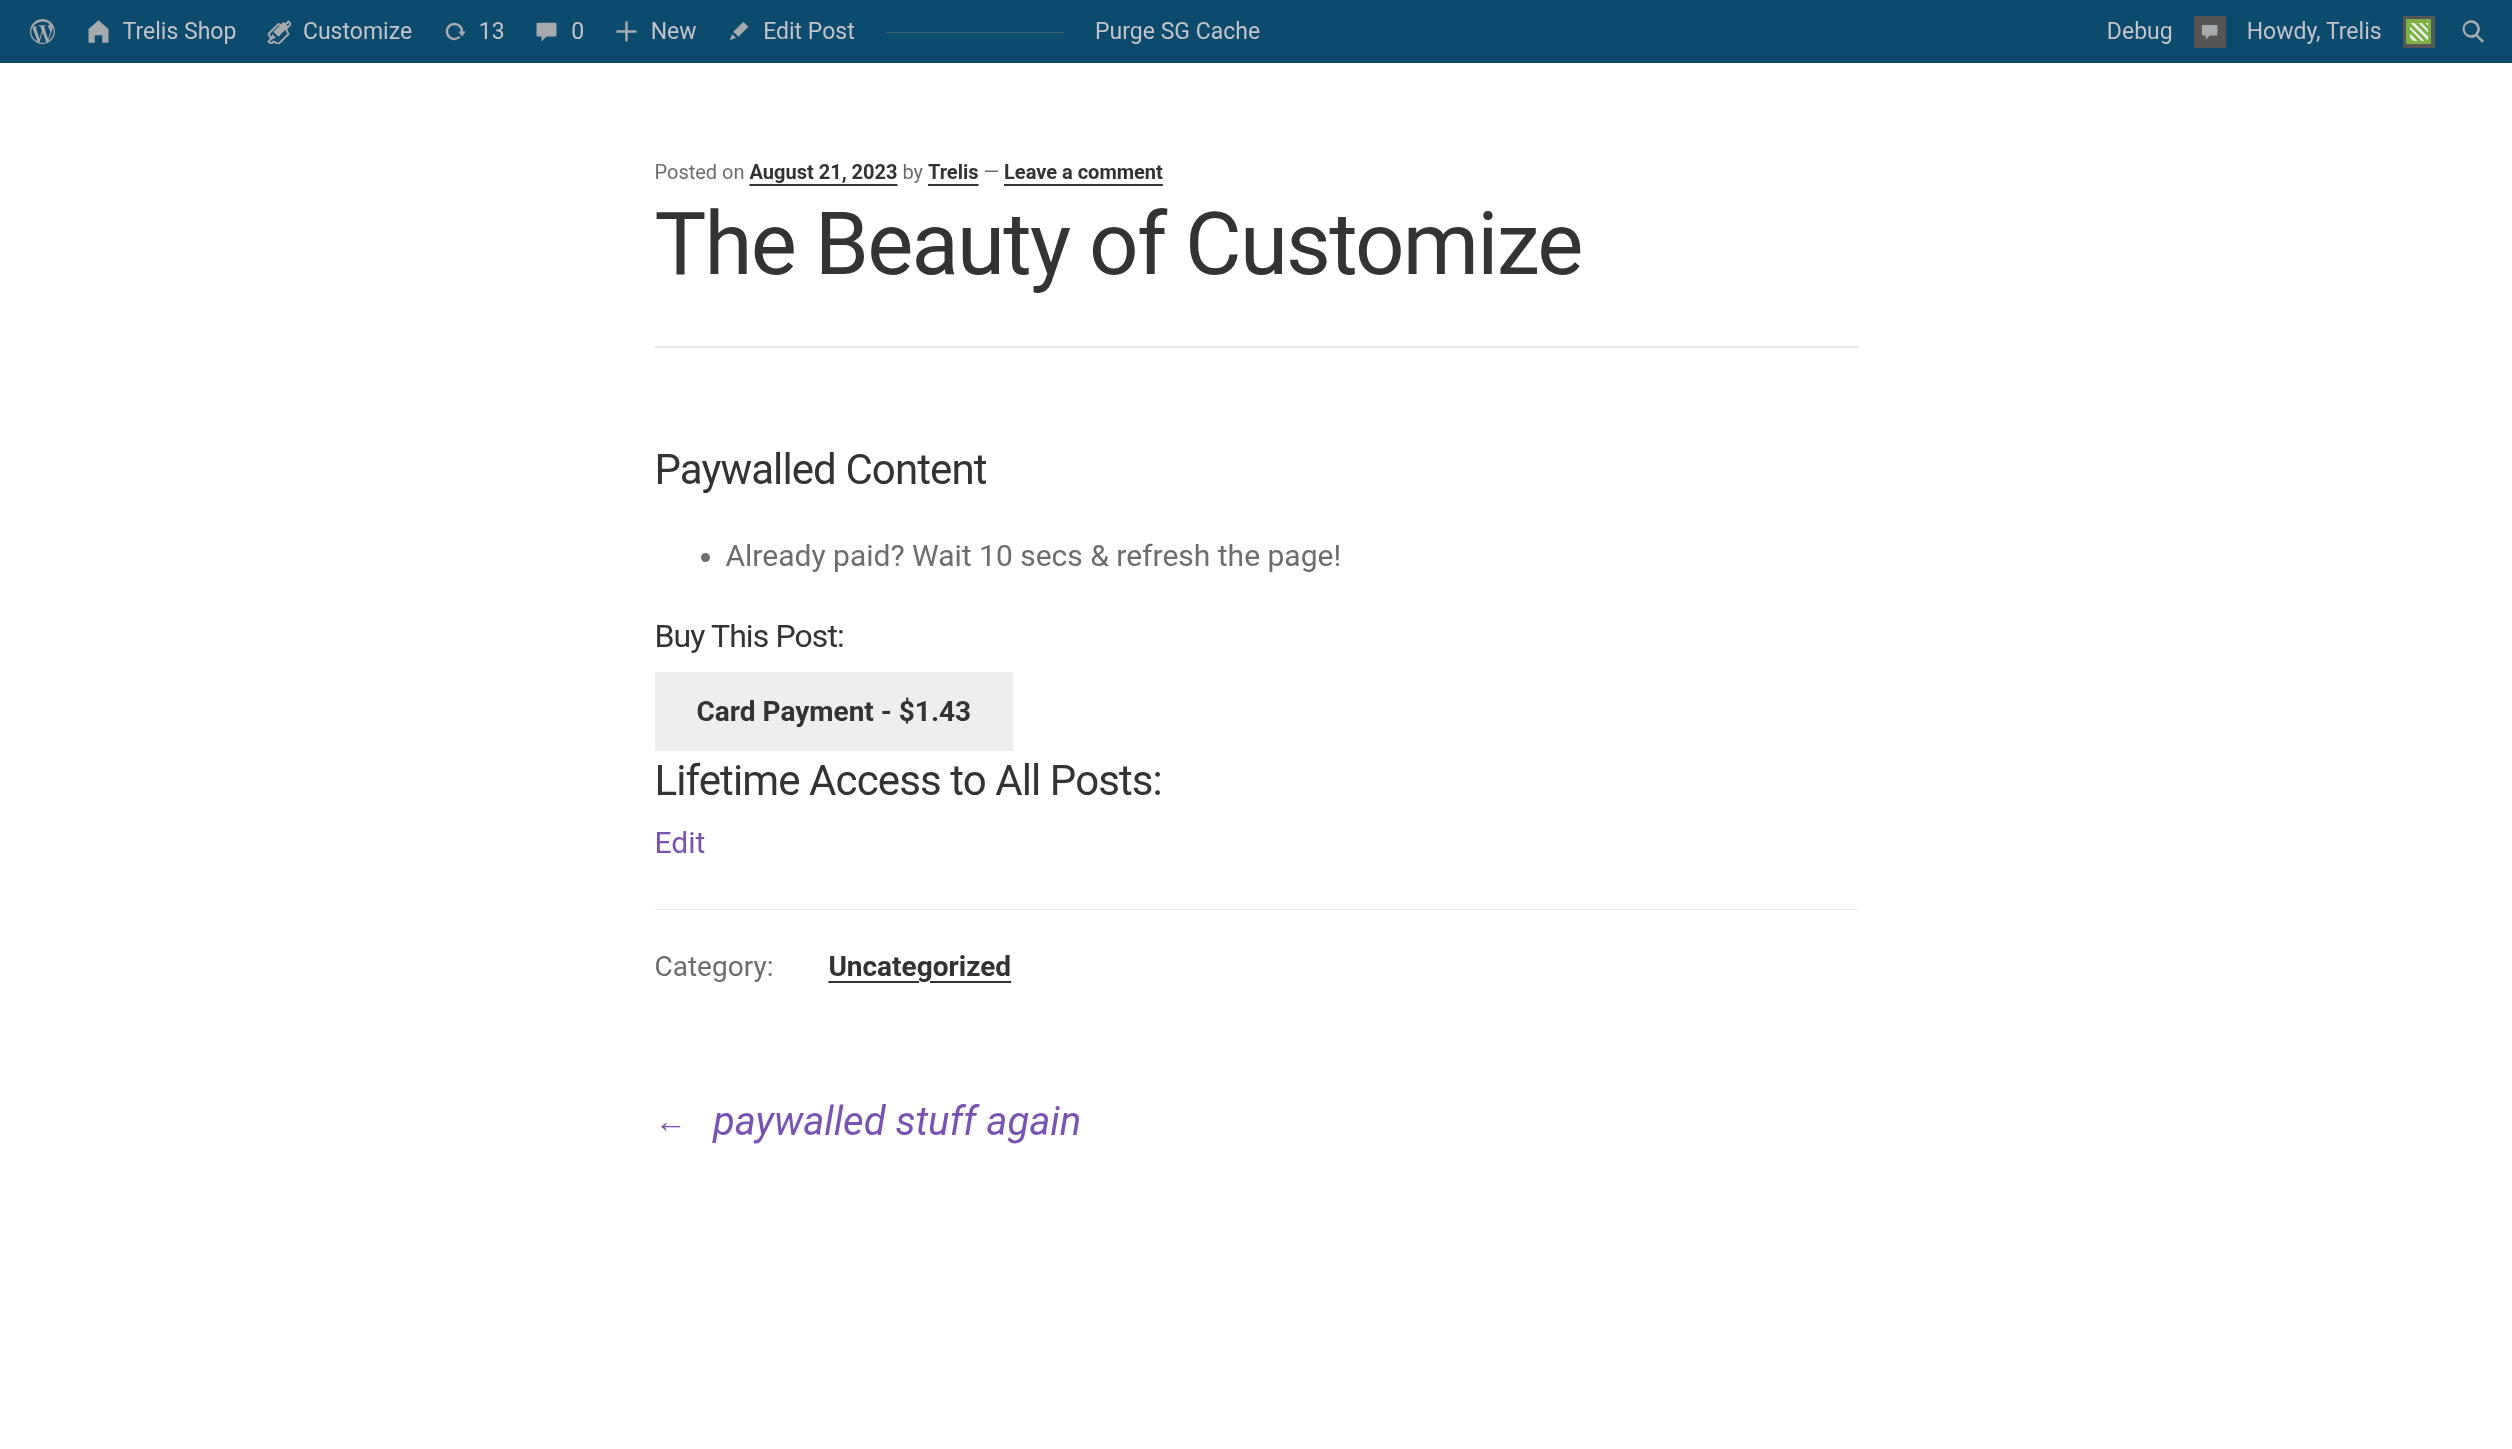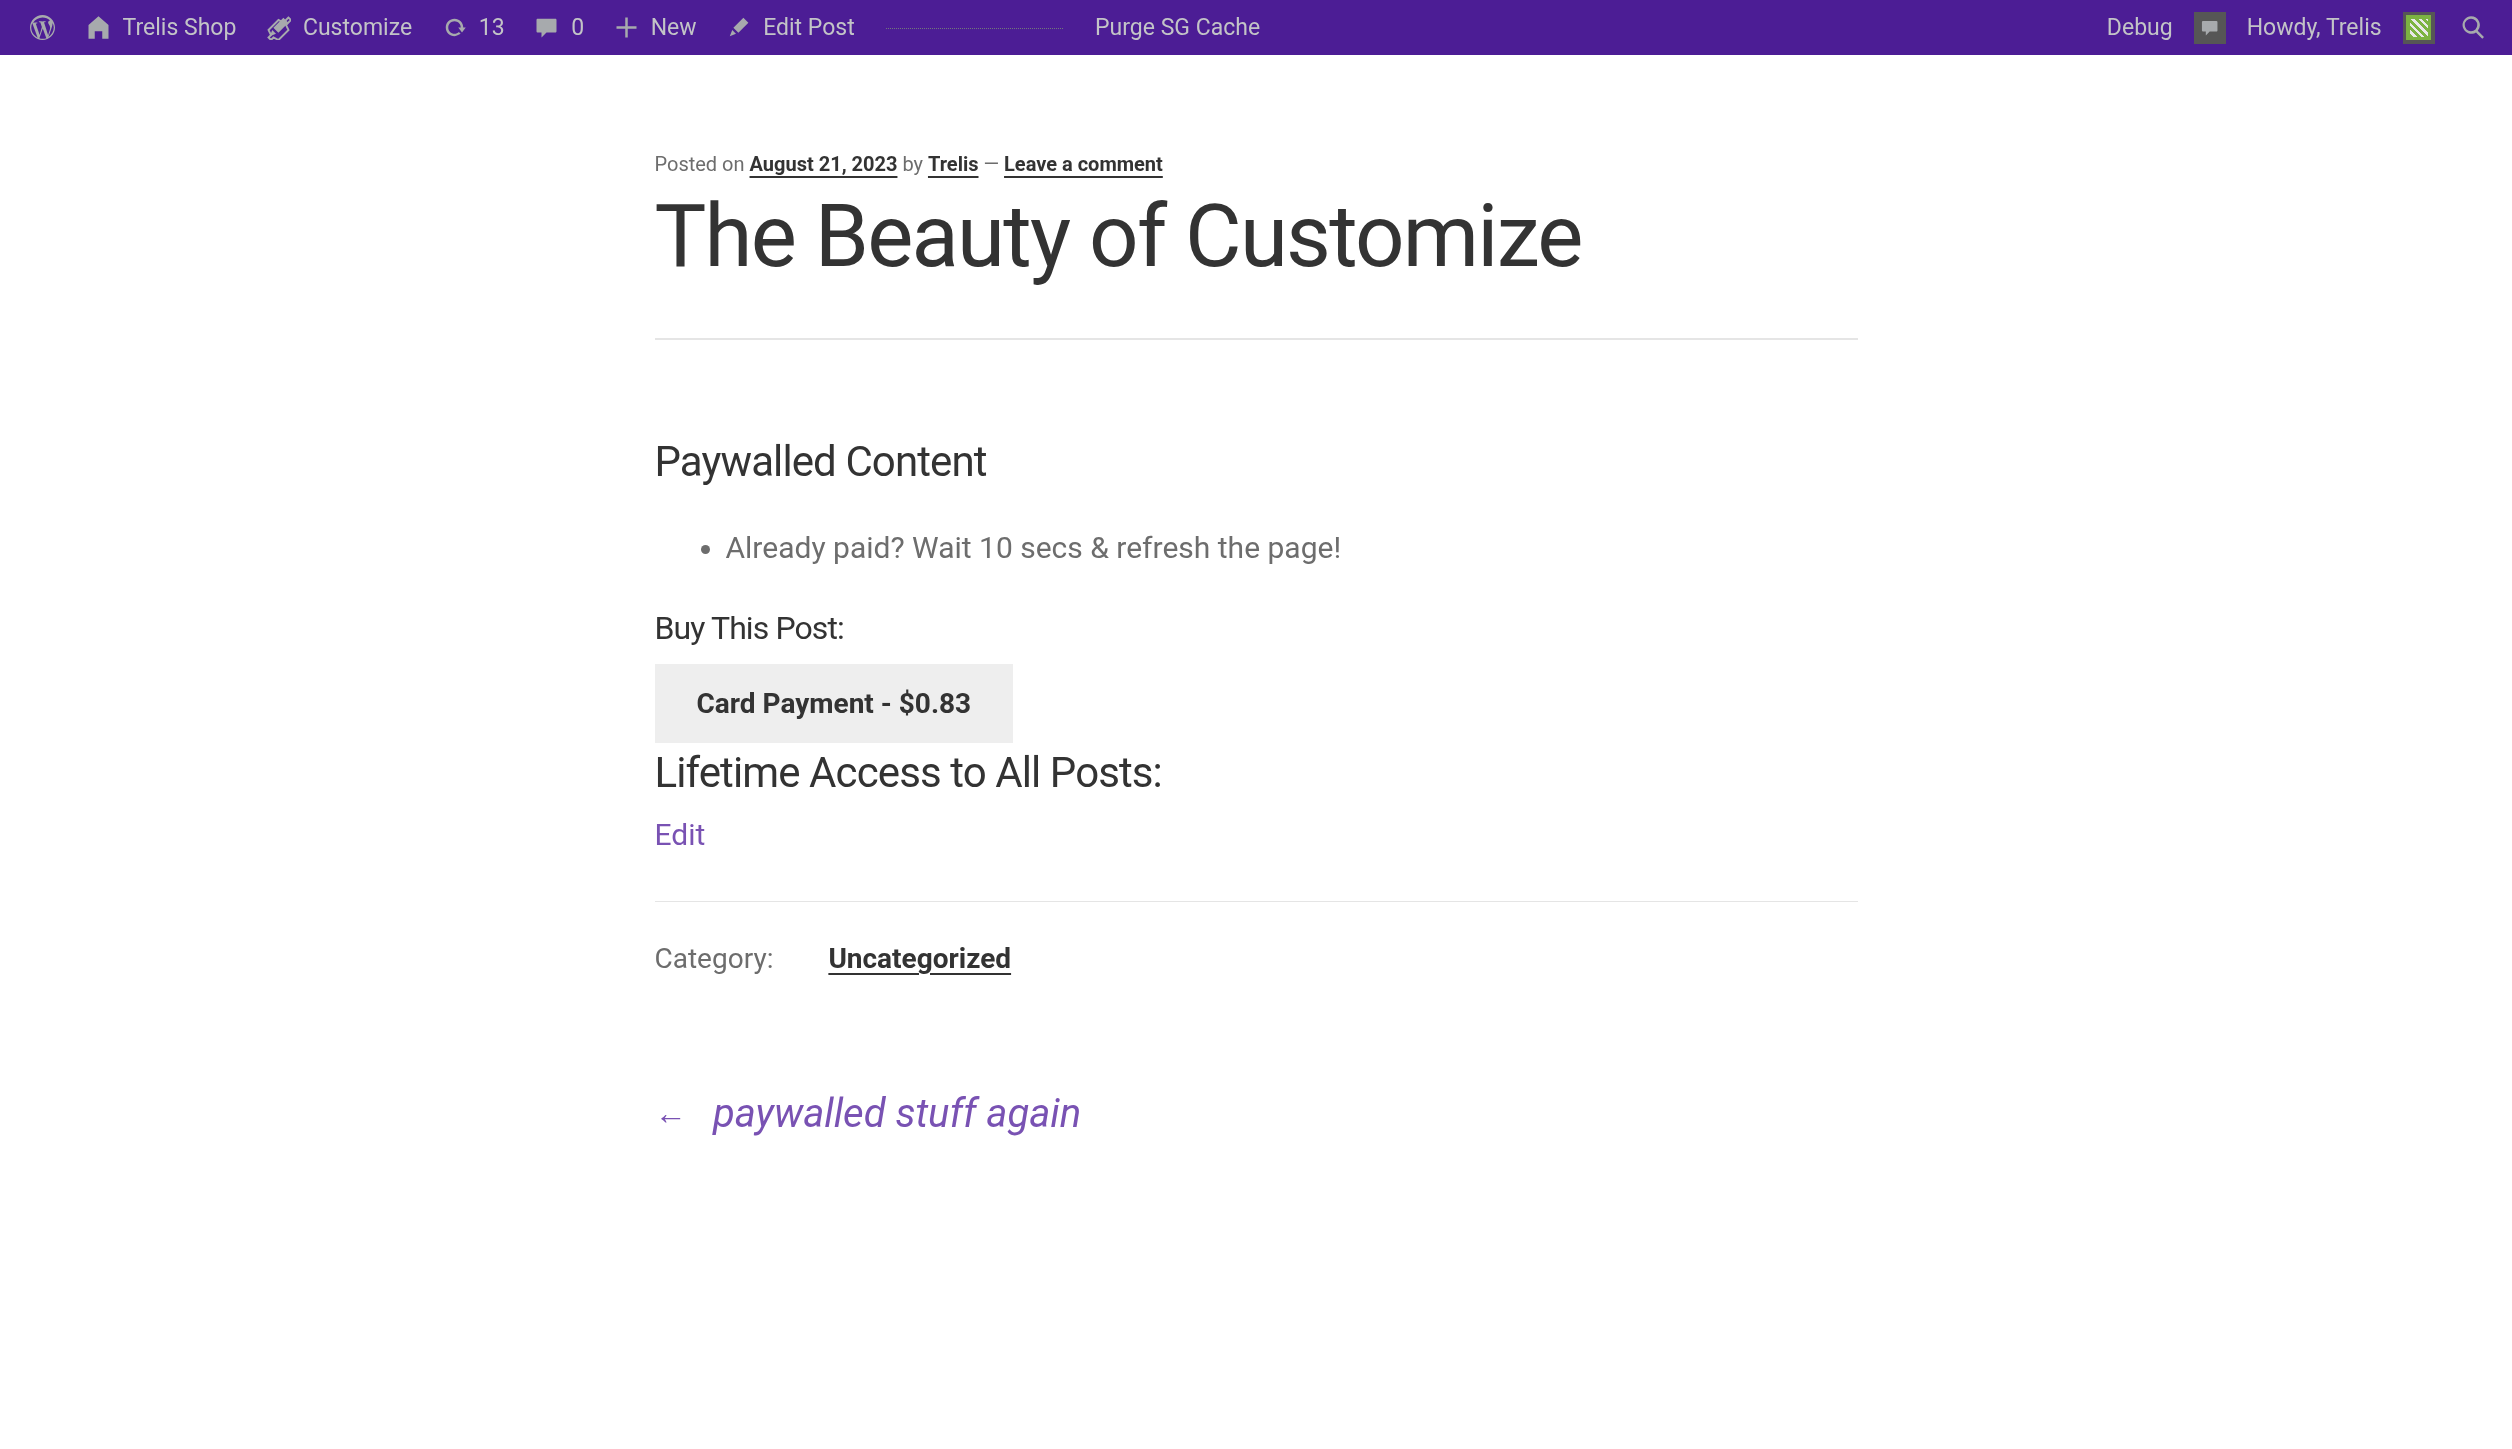--- a/index.html
+++ b/index.html
@@ -9,22 +9,22 @@
     }
     
     body {
       font-family: -apple-system, BlinkMacSystemFont, "Segoe UI", Roboto, Oxygen-Sans, Ubuntu, Cantarell, "Helvetica Neue", sans-serif;
       background: #ffffff;
       color: #333;
     }
     
     
     .admin-bar {
-      background: #4c1d95;
-      height: 55px;
+      background: #0c4a6e;
+      height: 63px;
       display: flex;
       align-items: center;
       padding: 8px 14px;
       color: #c3c4c7;
       font-size: 23px;
       justify-content: space-between;
     }
     
     .admin-bar-left, .admin-bar-right {
       display: flex;
@@ -349,21 +349,21 @@
   
   <h2 class="section-heading">Paywalled Content</h2>
   
   
   <ul class="info-list">
     <li>Already paid? Wait 10 secs &amp; refresh the page!</li>
   </ul>
   
   <h3 class="sub-heading">Buy This Post:</h3>
   
-  <button class="pay-button">Card Payment - $0.83</button>
+  <button class="pay-button">Card Payment - $1.43</button>
   
   <h3 class="sub-heading-tight">Lifetime Access to All Posts:</h3>
   
   
   <div>
     <a href="#" class="edit-link">Edit</a>
   </div>
   
   <div class="category-section">
     <p class="category-text">

